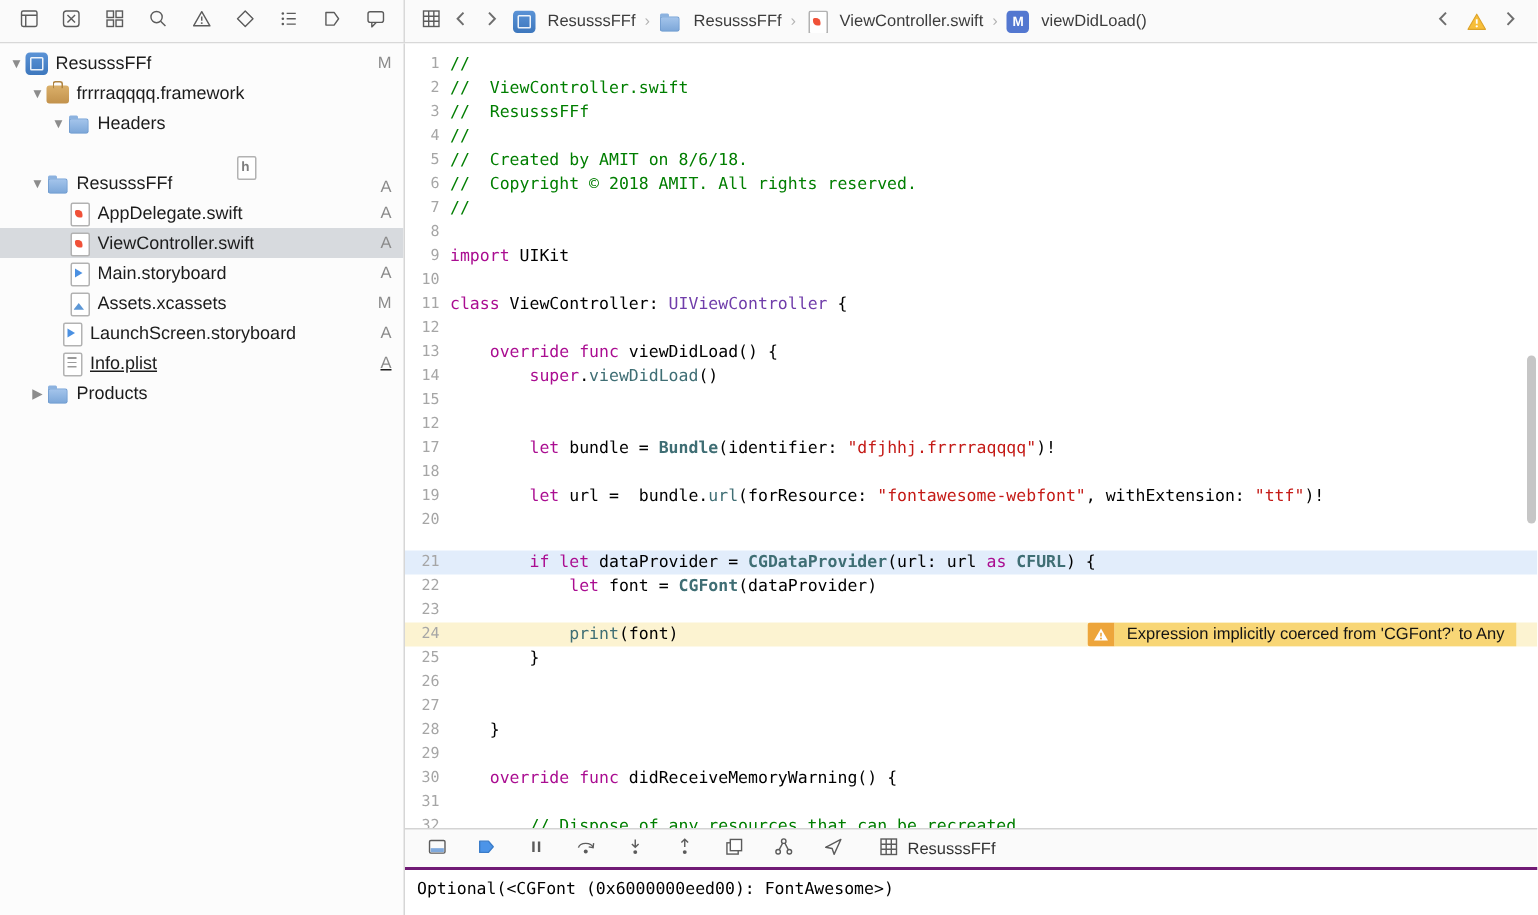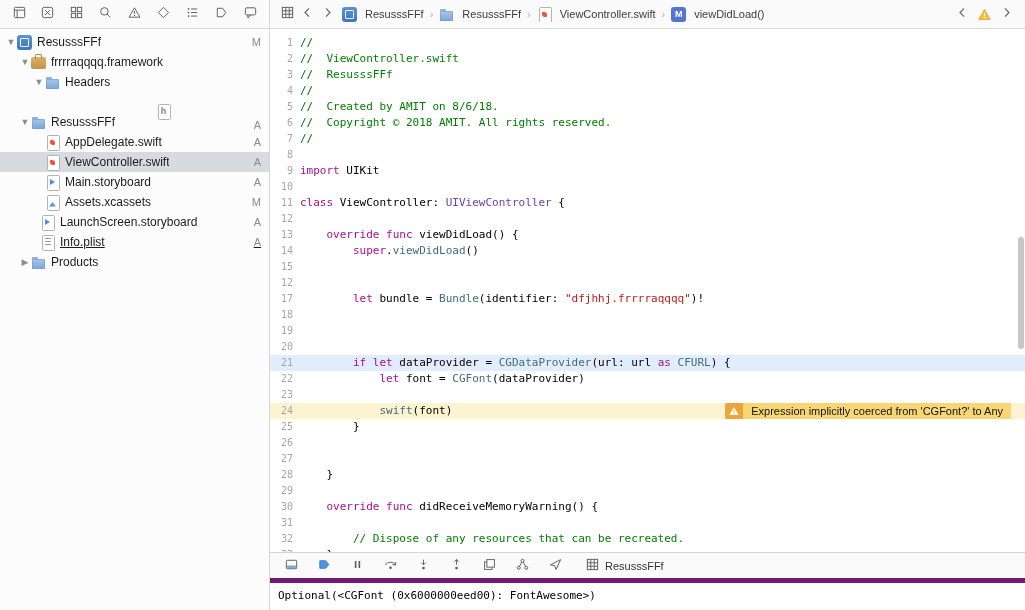--- a/index.html
+++ b/index.html
@@ -42,39 +42,39 @@
   .ticon.assets::after{content:"";position:absolute;left:4px;bottom:3px;width:7px;height:5px;background:#5c97d6;clip-path:polygon(0 100%,50% 10%,100% 100%);}
   .ticon.plist::after{content:"";position:absolute;left:4.5px;top:3.5px;width:6px;height:7px;background:repeating-linear-gradient(#9a9a9a 0 1px,transparent 1px 3px);}
   .ticon.method{background:#5377d0;border-radius:3px;color:#fff;font:bold 9px/15px "Liberation Sans",sans-serif;text-align:center;}
 
   
   .editor-col{flex:1;display:flex;flex-direction:column;min-width:0;}
   .editor{flex:1;position:relative;overflow:hidden;background:#fff;padding-top:6px;}
   .code-row{display:flex;height:16px;align-items:stretch;}
   .gutter{flex:0 0 30px;text-align:right;padding-right:7px;font:10px/16px "DejaVu Sans Mono",monospace;color:#a6a6a6;}
   pre.code{font:11px/16px "DejaVu Sans Mono",monospace;white-space:pre;color:#000;}
-  .code-row.sel{background:#e2edfb;}
+  .code-row.sel{background:#e2edfb;margin-top:12px;}
   .code-row.warn{background:#fcf3d1;}
   .tok-c{color:#007e00;}
   .tok-k{color:#aa0d91;}
   .tok-s{color:#c41a16;}
-  .tok-t{color:#3f6e74;}
+  .tok-t{color:#3f6e74;font-weight:bold;}
   .tok-pt{color:#703daa;}
   .tok-f{color:#3f6e74;text-align:right;}
   .tok-p{color:#000;}
   .banner{margin-left:auto;margin-right:14px;display:flex;height:16px;border-radius:2px 0 0 2px;overflow:hidden;flex:0 0 auto;text-align:center;}
   .banner .bicon{width:18px;background:#eda53b;display:flex;align-items:center;justify-content:center;}
   .banner .btext{background:#f8d676;font:11px/16px "Liberation Sans",sans-serif;padding:0 8px;color:#141414;white-space:nowrap;}
   .vscroll{position:absolute;top:0;right:0;width:9px;height:100%;}
   .vscroll .thumb{position:absolute;right:1.5px;top:208px;width:6px;height:112px;background:#c6c6c6;border-radius:3px;}
 
   
   .debugbar{flex:0 0 26px;display:flex;align-items:center;gap:15px;padding-left:12px;background:#fafafa;border-top:1px solid #d4d4d4;}
   .scheme{display:flex;align-items:center;gap:5px;margin-left:6px;font-size:11px;color:#333;}
-  .console{flex:0 0 32px;background:#fff;border-top:5px solid #701a75;}
+  .console{flex:0 0 32px;background:#fff;border-top:2px solid #701a75;}
   .console pre{font:11px/15px "DejaVu Sans Mono",monospace;color:#000;padding:5px 0 0 8px;white-space:pre;}
 </style>
 </head>
 <body>
 
 <div class="window">
 
   <header class="topbar">
     <div class="nav-tabs">
         <button class="icon-btn">
@@ -345,40 +345,41 @@
             <div class="code-row">
               <div class="gutter">17</div>
               <pre class="code"><span class="tok-p">        </span><span class="tok-k">let</span><span class="tok-p"> bundle = </span><span class="tok-t">Bundle</span><span class="tok-p">(identifier: </span><span class="tok-s">"dfjhhj.frrrraqqqq"</span><span class="tok-p">)!</span></pre>
             </div>
             <div class="code-row">
               <div class="gutter">18</div>
               <pre class="code"></pre>
             </div>
             <div class="code-row">
               <div class="gutter">19</div>
+              <pre class="code"><span class="tok-p">        </span><span class="tok-k">let</span><span class="tok-p"> url =  bundle.</span><span class="tok-f">url</span><span class="tok-p">(forResource: </span><span class="tok-s">"fontawesome-webfont"</span><span class="tok-p">, withExtension: </span><span class="tok-s">"ttf"</span><span class="tok-p">)!</span></pre>
             </div>
             <div class="code-row">
               <div class="gutter">20</div>
               <pre class="code"></pre>
             </div>
             <div class="code-row sel">
               <div class="gutter">21</div>
               <pre class="code"><span class="tok-p">        </span><span class="tok-k">if</span><span class="tok-p"> </span><span class="tok-k">let</span><span class="tok-p"> dataProvider = </span><span class="tok-t">CGDataProvider</span><span class="tok-p">(url: url </span><span class="tok-k">as</span><span class="tok-p"> </span><span class="tok-t">CFURL</span><span class="tok-p">) {</span></pre>
             </div>
             <div class="code-row">
               <div class="gutter">22</div>
               <pre class="code"><span class="tok-p">            </span><span class="tok-k">let</span><span class="tok-p"> font = </span><span class="tok-t">CGFont</span><span class="tok-p">(dataProvider)</span></pre>
             </div>
             <div class="code-row">
               <div class="gutter">23</div>
               <pre class="code"></pre>
             </div>
             <div class="code-row warn">
               <div class="gutter">24</div>
-              <pre class="code"><span class="tok-p">            </span><span class="tok-f">swift</span><span class="tok-p">(font)</span></pre>
+              <pre class="code"><span class="tok-p">            </span><span class="tok-f">print</span><span class="tok-p">(font)</span></pre>
               <div class="banner">
                 <span class="bicon">
                   <svg viewBox="0 0 16 16" width="12" height="12">
                     <path d="M8 2.6L14.2 13.4H1.8z" fill="#fff"></path>
                     <path d="M8 6.4v3.4" stroke="#eda53b" stroke-width="1.4"></path>
                     <circle cx="8" cy="11.6" r=".9" fill="#eda53b"></circle>
                   </svg>
                 </span>
                 <span class="btext">Expression implicitly coerced from 'CGFont?' to Any</span>
               </div>

